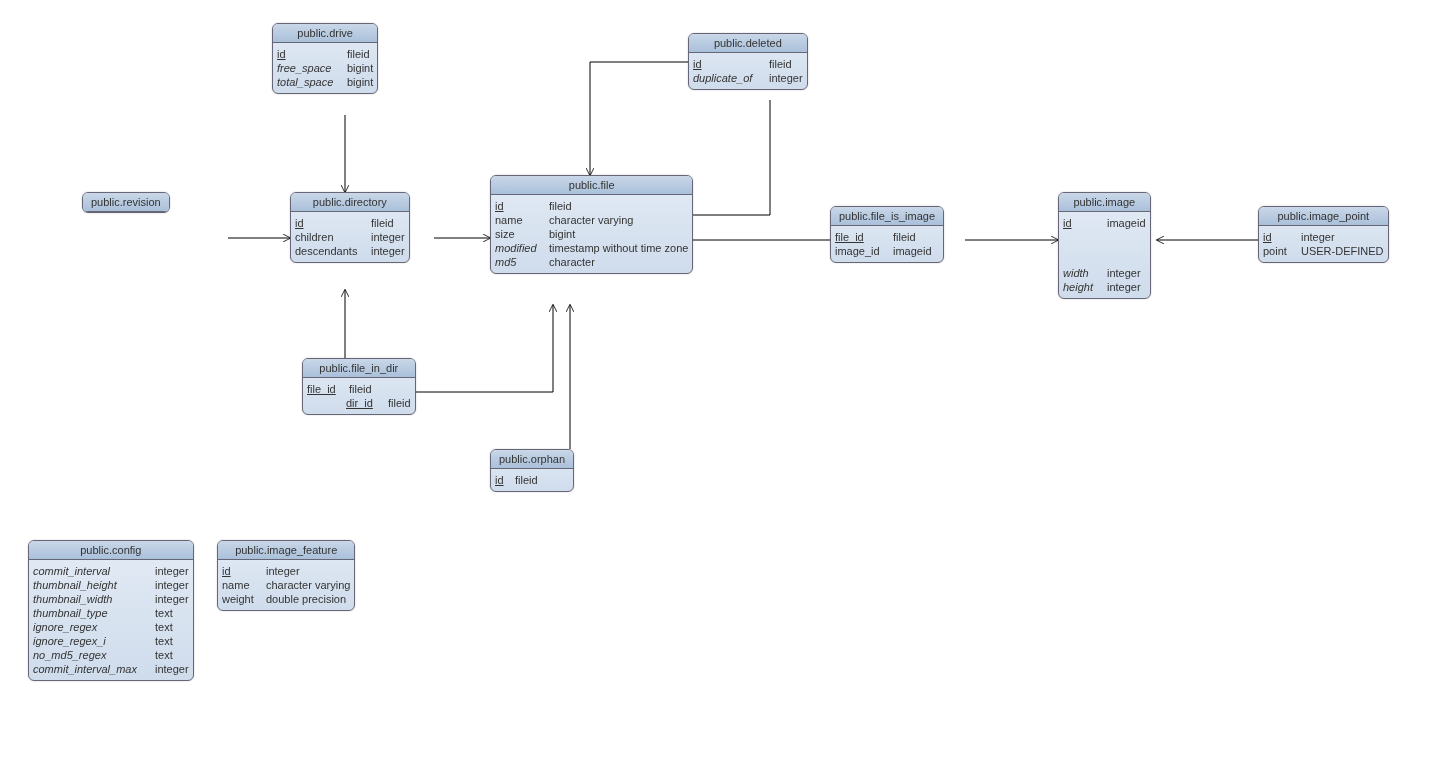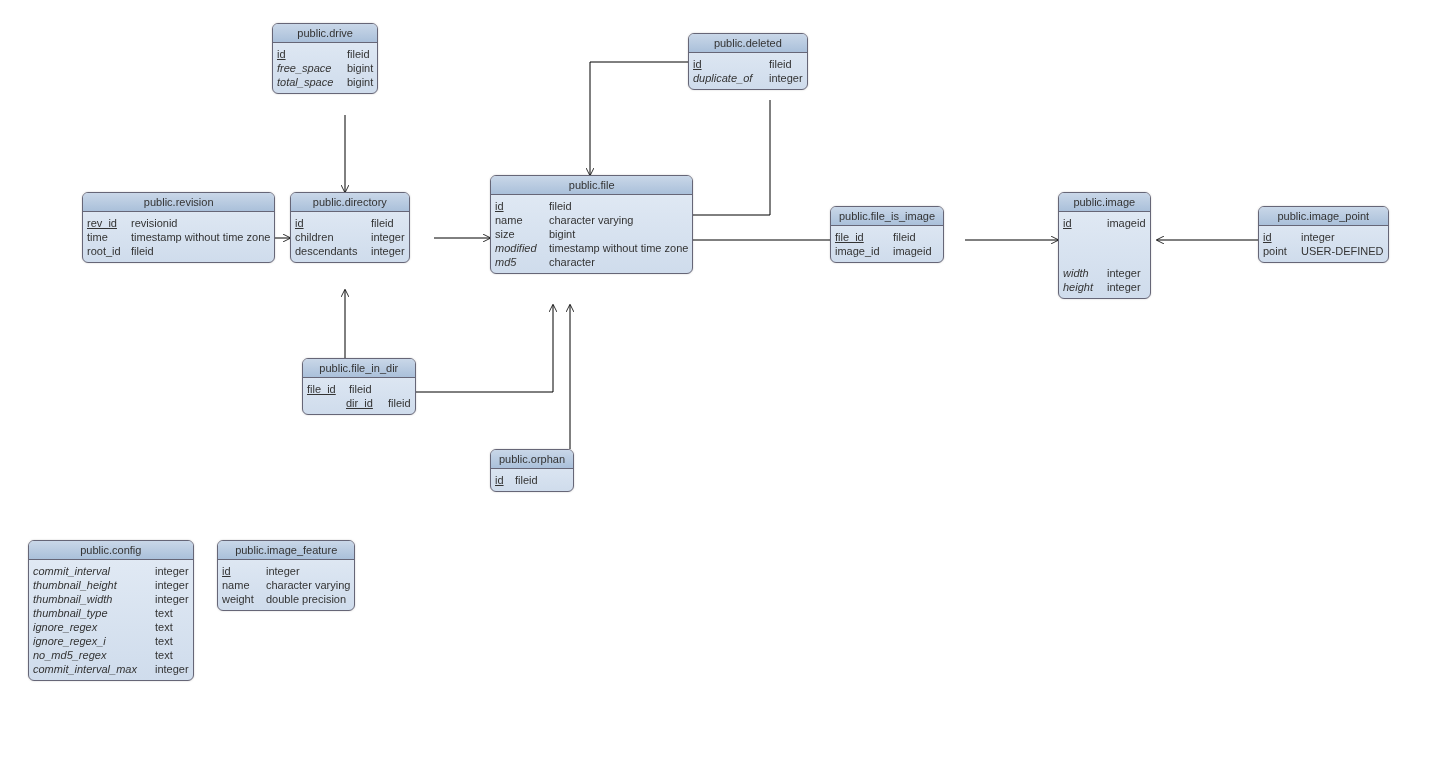--- a/index.html
+++ b/index.html
@@ -59,25 +59,20 @@
     </div>
     <div class="tbl" style="left: 688px; top: 33px;">
       <div class="hd">public.deleted</div>
       <div class="body">
         <div class="row"><span class="col-name pk" style="min-width: 72px;">id</span><span class="col-type">fileid</span></div>
         <div class="row"><span class="col-name ital" style="min-width: 72px;">duplicate_of</span><span class="col-type">integer</span></div>
       </div>
     </div>
     <div class="tbl" style="left: 40px; top: 192px; margin-left: 42px;">
       <div class="hd">public.revision</div>
-      <div class="body">
-        <div class="row"><span class="col-name pk" style="min-width: 40px;">rev_id</span><span class="col-type">revisionid</span></div>
-        <div class="row"><span class="col-name" style="min-width: 40px;">time</span><span class="col-type">timestamp without time zone</span></div>
-        <div class="row"><span class="col-name" style="min-width: 40px;">root_id</span><span class="col-type">fileid</span></div>
-      </div>
     </div>
     <div class="tbl" style="left: 290px; top: 192px;">
       <div class="hd">public.directory</div>
       <div class="body">
         <div class="row"><span class="col-name pk" style="min-width: 72px;">id</span><span class="col-type">fileid</span></div>
         <div class="row"><span class="col-name" style="min-width: 72px;">children</span><span class="col-type">integer</span></div>
         <div class="row"><span class="col-name" style="min-width: 72px;">descendants</span><span class="col-type">integer</span></div>
       </div>
     </div>
     <div class="tbl" style="left: 490px; top: 175px;">

